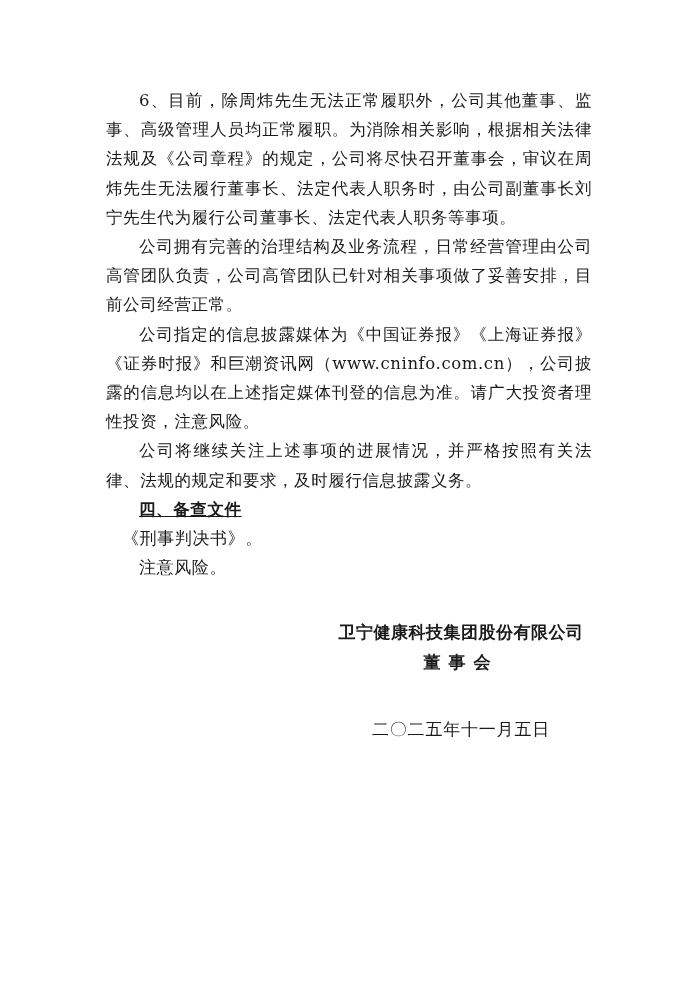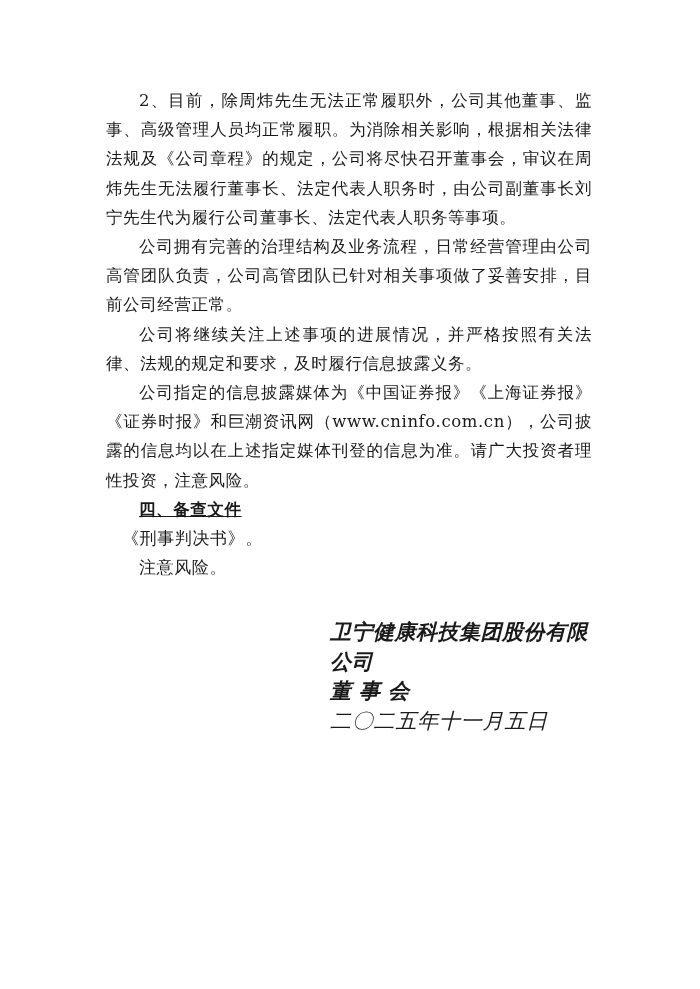--- a/index.html
+++ b/index.html
@@ -50,46 +50,46 @@
       text-indent: 16px;
     }
     .plain.indent2 {
       text-indent: 33px;
     }
     .signature {
       position: absolute;
       left: 330px;
       top: 618px;
       width: 262px;
-      text-align: left;
+      text-align: center;
       font-family: "DejaVu Sans", "Liberation Sans", sans-serif;
-      font-size: 21px;
+      font-size: 17px;
       line-height: 29.5px;
       letter-spacing: 0.5px;
-      font-style: italic;
     }
     .signature .company {
       font-weight: bold;
     }
     .signature .board {
       font-weight: bold;
       letter-spacing: 8px;
     }
     .signature .date {
       letter-spacing: 0.8px;
+      margin-top: 38px;
     }
   </style>
 </head>
 <body>
 
 <div class="page">
-  <p class="para">2、目前，除周炜先生无法正常履职外，公司其他董事、监事、高级管理人员均正常履职。为消除相关影响，根据相关法律法规及《公司章程》的规定，公司将尽快召开董事会，审议在周炜先生无法履行董事长、法定代表人职务时，由公司副董事长刘宁先生代为履行公司董事长、法定代表人职务等事项。</p>
+  <p class="para">6、目前，除周炜先生无法正常履职外，公司其他董事、监事、高级管理人员均正常履职。为消除相关影响，根据相关法律法规及《公司章程》的规定，公司将尽快召开董事会，审议在周炜先生无法履行董事长、法定代表人职务时，由公司副董事长刘宁先生代为履行公司董事长、法定代表人职务等事项。</p>
   <p class="para">公司拥有完善的治理结构及业务流程，日常经营管理由公司高管团队负责，公司高管团队已针对相关事项做了妥善安排，目前公司经营正常。</p>
+  <p class="para">公司指定的信息披露媒体为《中国证券报》《上海证券报》《证券时报》和巨潮资讯网（www.cninfo.com.cn），公司披露的信息均以在上述指定媒体刊登的信息为准。请广大投资者理性投资，注意风险。</p>
   <p class="para">公司将继续关注上述事项的进展情况，并严格按照有关法律、法规的规定和要求，及时履行信息披露义务。</p>
-  <p class="para">公司指定的信息披露媒体为《中国证券报》《上海证券报》《证券时报》和巨潮资讯网（www.cninfo.com.cn），公司披露的信息均以在上述指定媒体刊登的信息为准。请广大投资者理性投资，注意风险。</p>
   <p class="heading">四、备查文件</p>
   <p class="plain indent">《刑事判决书》。</p>
   <p class="plain indent2">注意风险。</p>
 </div>
 
 <div class="signature">
   <div class="company">卫宁健康科技集团股份有限公司</div>
   <div class="board">董事会</div>
   <div class="date">二〇二五年十一月五日</div>
 </div>

